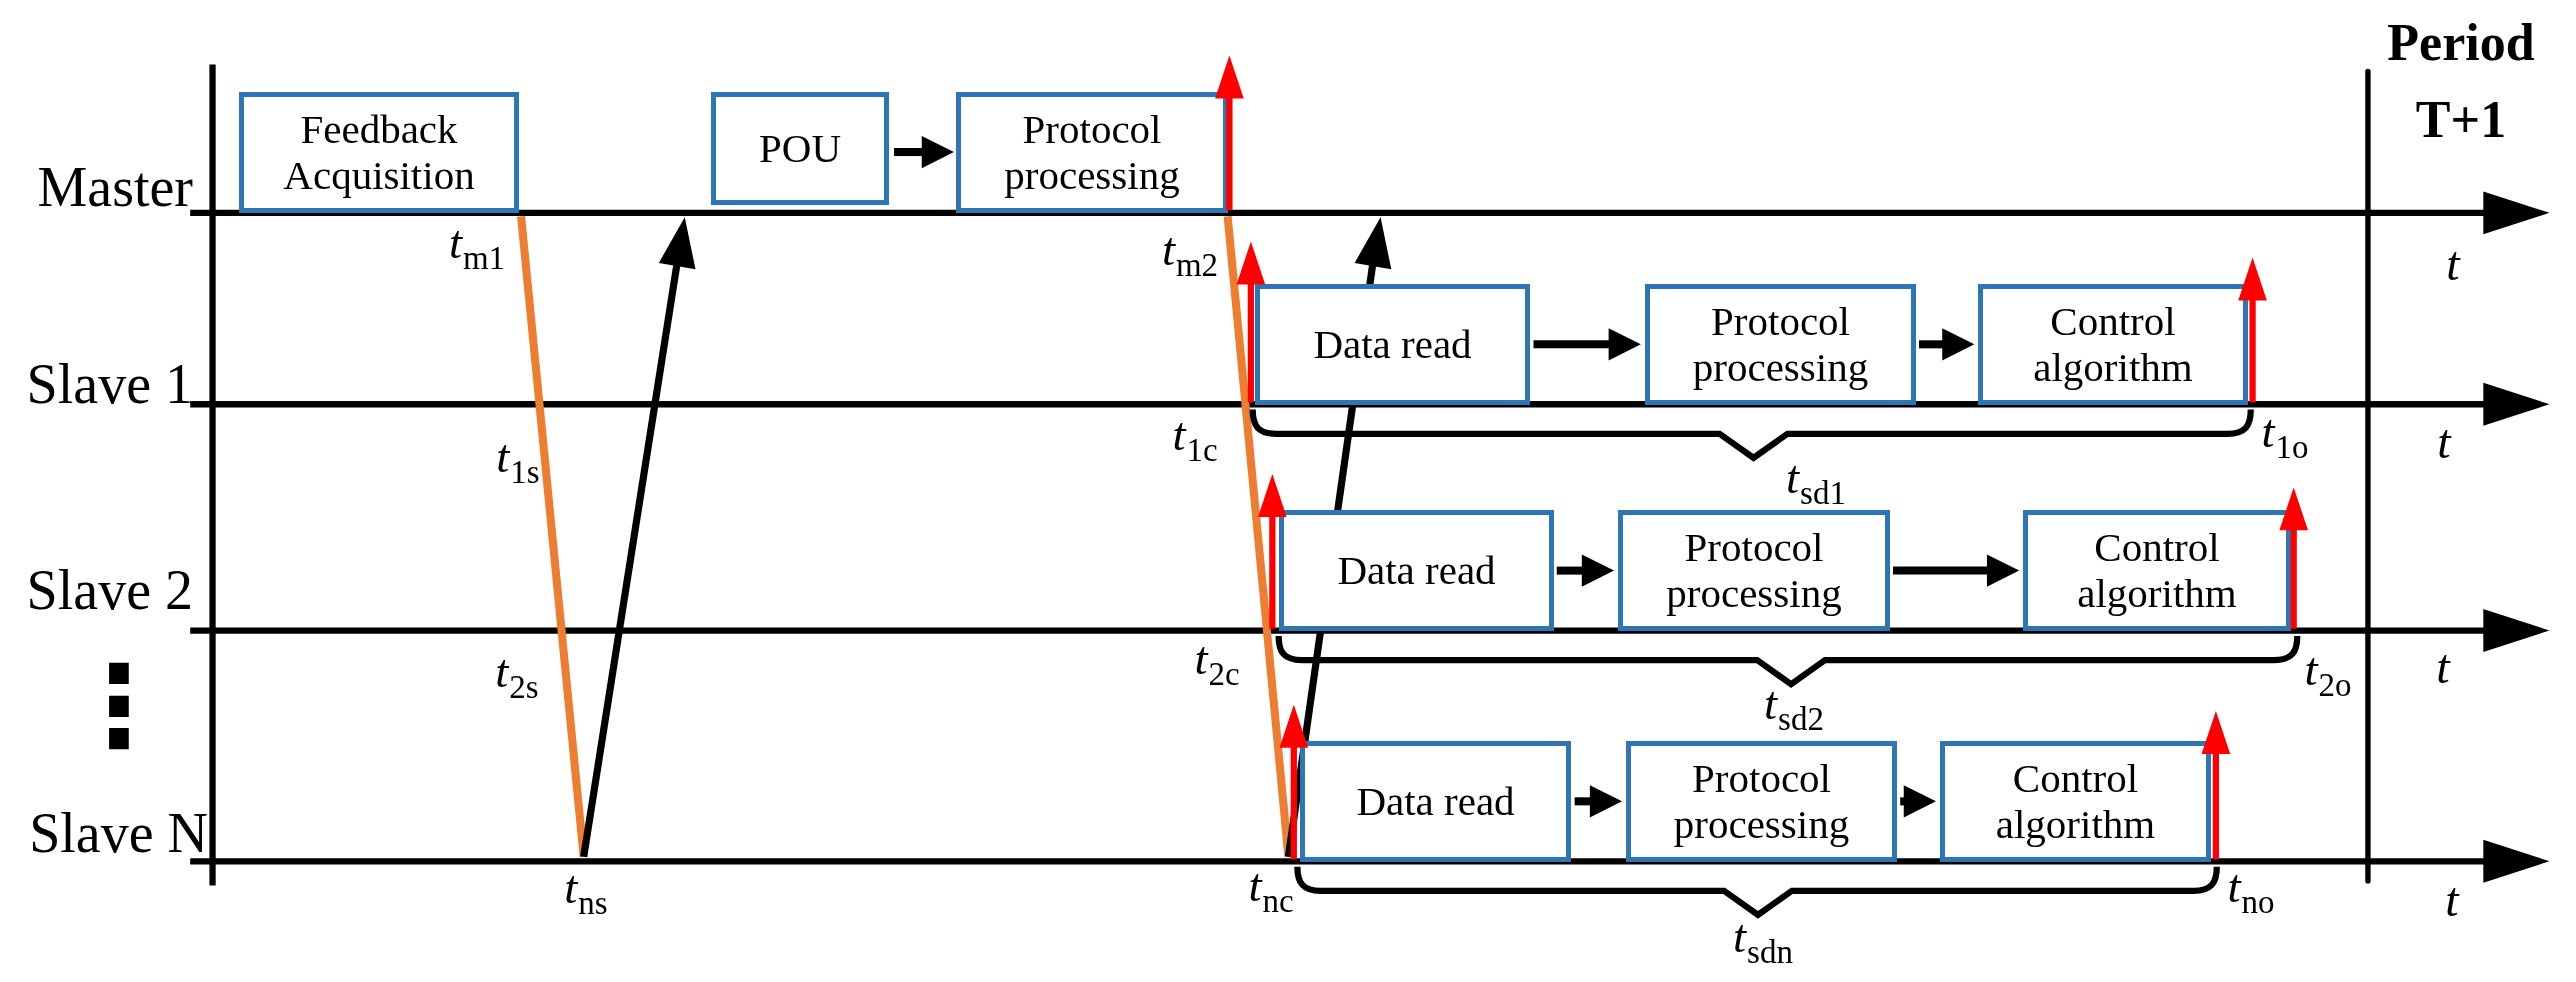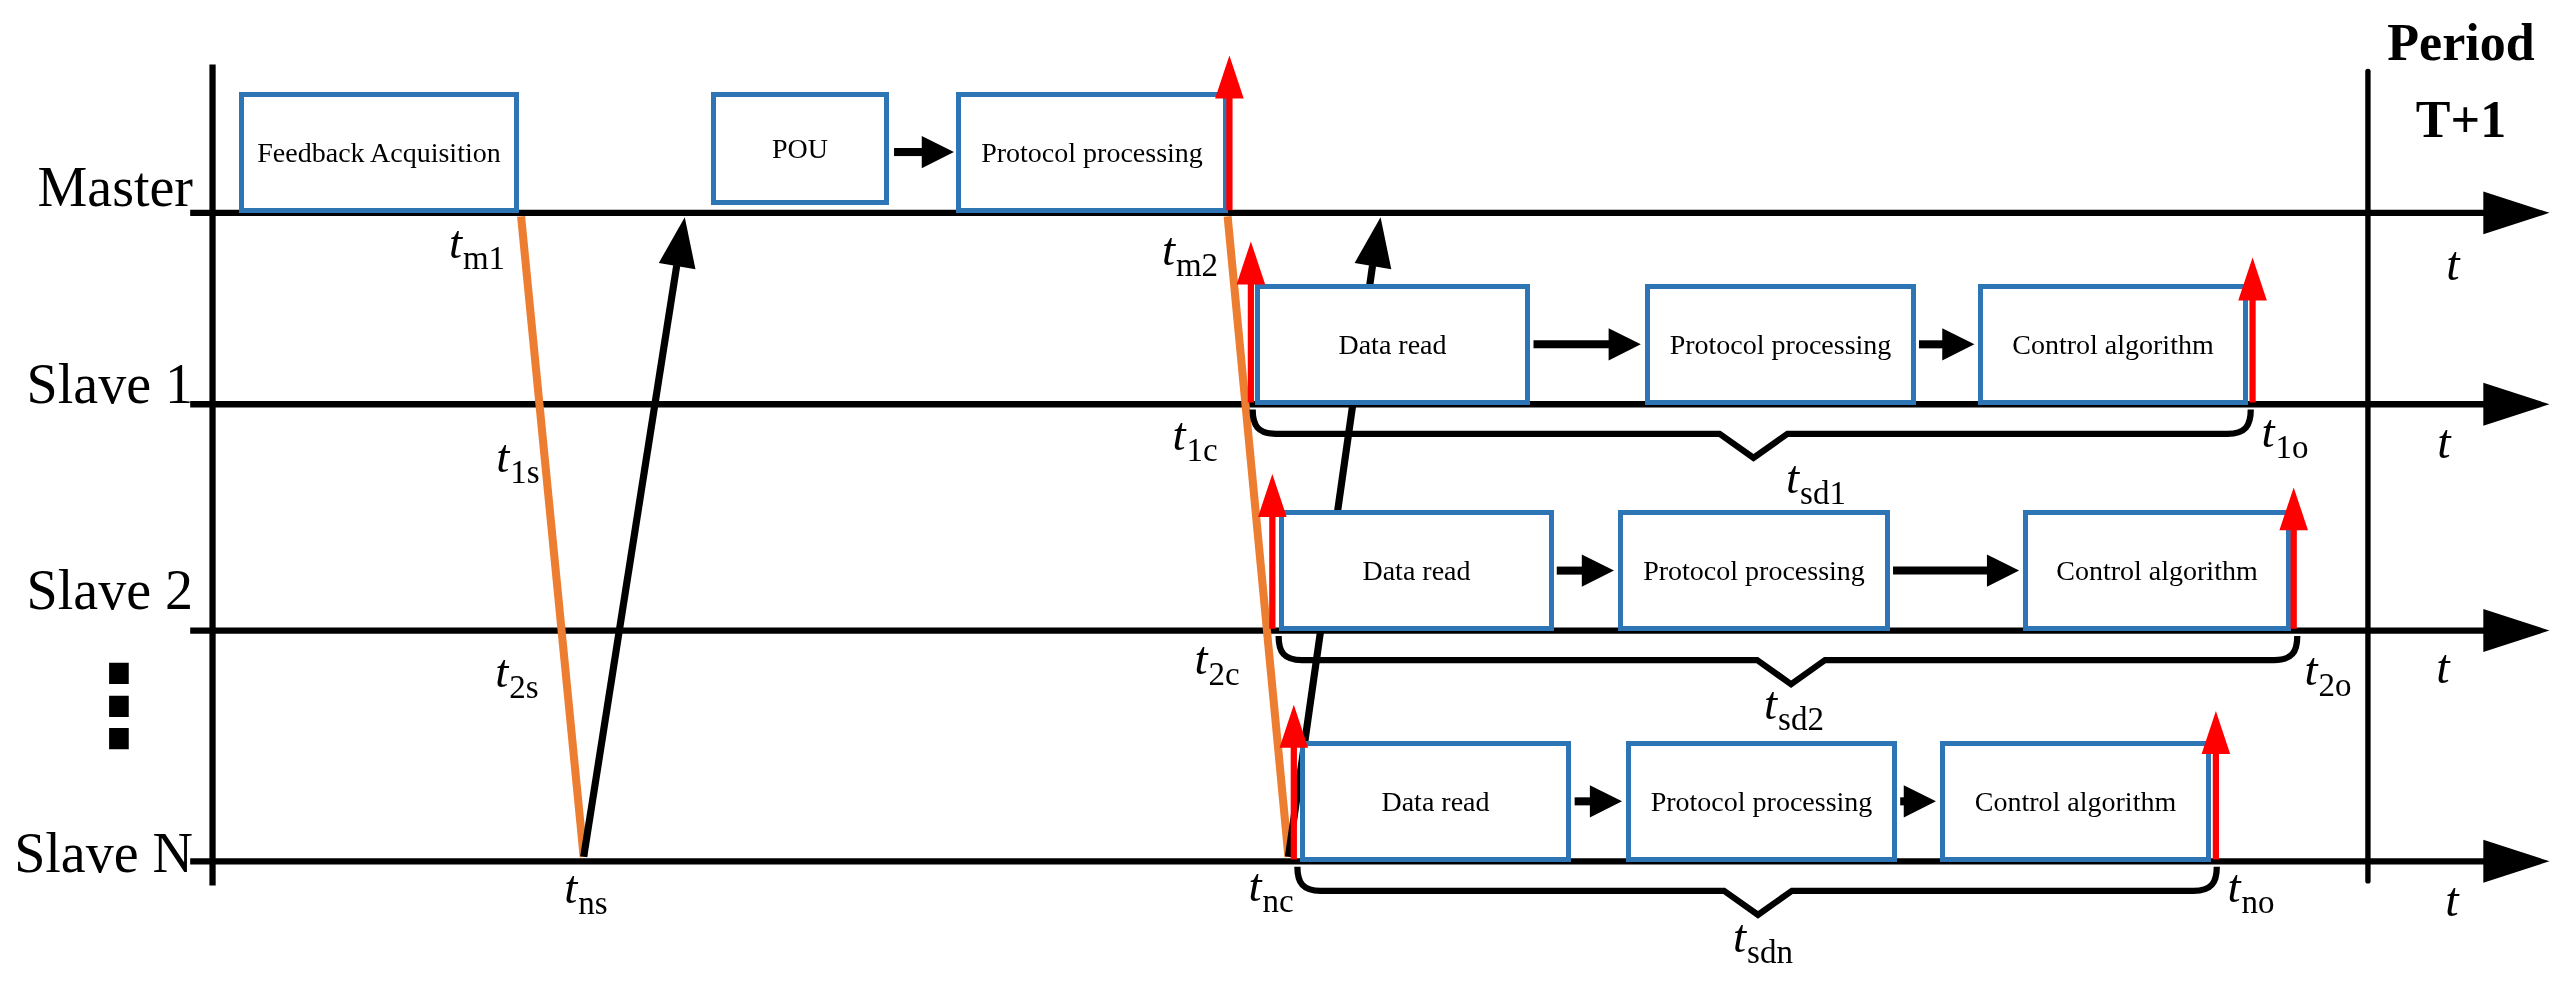--- a/index.html
+++ b/index.html
@@ -21,21 +21,21 @@
 
   .stroke-ink{stroke:var(--ink);}
   .stroke-orange{stroke:var(--frame_downstream);}
   .stroke-red{stroke:var(--event);}
   .fill-ink{fill:var(--ink);}
   .fill-red{fill:var(--event);}
 
   .task-box{
     position:absolute;box-sizing:border-box;border:5.4px solid var(--box_border);
     background:#fff;display:flex;align-items:center;justify-content:center;
-    text-align:center;font-size:28px;line-height:1.12;padding:0 3.6px;
+    text-align:center;font-size:41px;line-height:1.12;padding:0 3.6px;
   }
   .row-label{
     position:absolute;left:0;width:193px;text-align:right;
     font-size:56px;line-height:1.1;white-space:nowrap;
   }
   .tlabel{
     position:absolute;transform:translateX(-50%);white-space:nowrap;
     font-style:italic;font-size:47px;line-height:1.1;
   }
   .tlabel .sub{font-style:normal;font-size:33px;vertical-align:-10.7px;margin-left:0.9px;}
@@ -181,21 +181,21 @@
 
 
     <div class="period-block">
       <div>Period</div>
       <div>T+1</div>
     </div>
 
     <div class="row-label" style="top:157px;">Master</div>
     <div class="row-label" style="top:354px;">Slave 1</div>
     <div class="row-label" style="top:560px;">Slave 2</div>
-    <div class="row-label" style="top:823px;">Slave N</div>
+    <div class="row-label" style="top:803px;padding-left:15px;">Slave N</div>
 
     <div class="v-ellipsis">⋮</div>
 
     <span class="tlabel" style="left:477px;top:217px;"><span>t</span><span class="sub">m1</span></span>
     <span class="tlabel" style="left:1190px;top:224px;"><span>t</span><span class="sub">m2</span></span>
     <span class="tlabel" style="left:518px;top:411px;margin-top:20px;"><span>t</span><span class="sub">1s</span></span>
     <span class="tlabel" style="left:517px;top:646px;"><span>t</span><span class="sub">2s</span></span>
     <span class="tlabel" style="left:586px;top:862px;"><span>t</span><span class="sub">ns</span></span>
     <span class="tlabel" style="left:1195px;top:409px;"><span>t</span><span class="sub">1c</span></span>
     <span class="tlabel" style="left:1217px;top:633px;"><span>t</span><span class="sub">2c</span></span>

